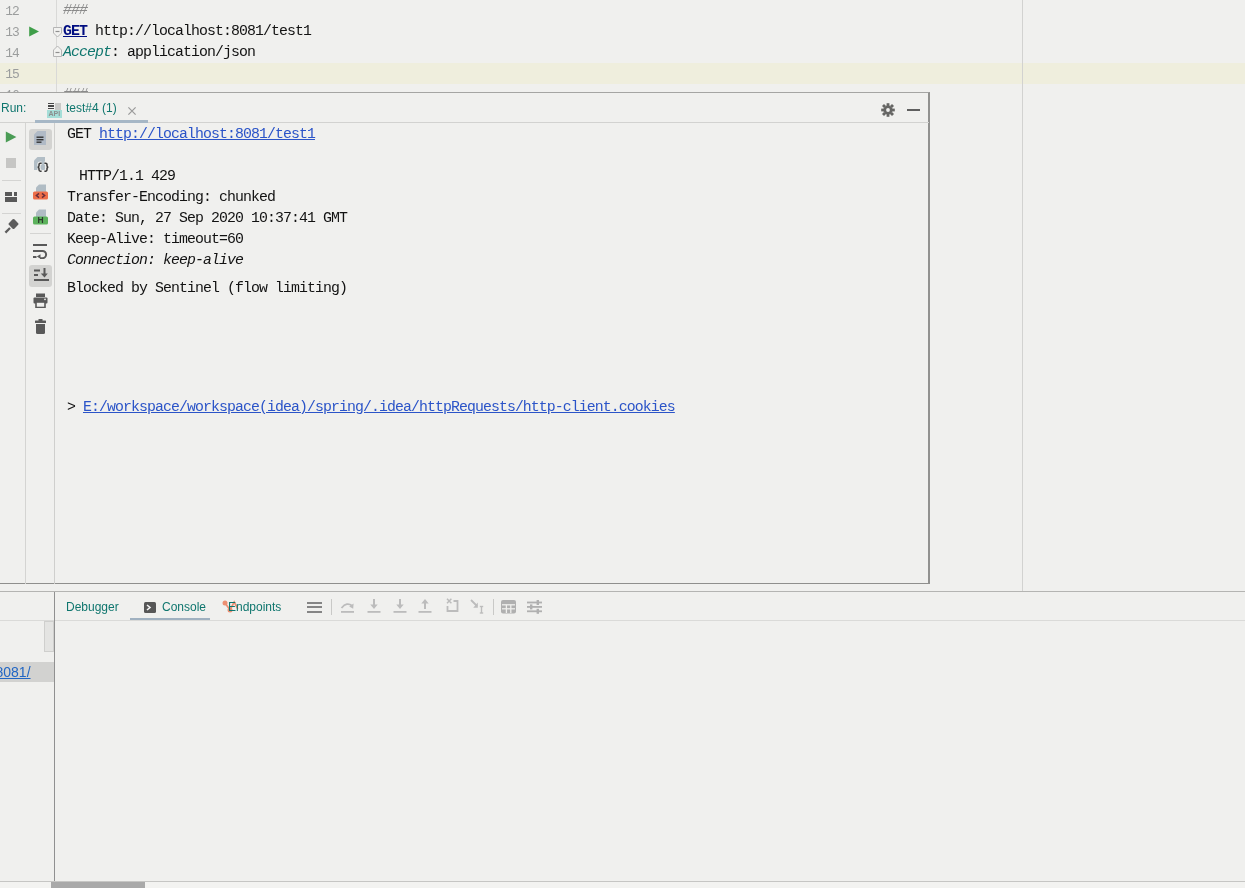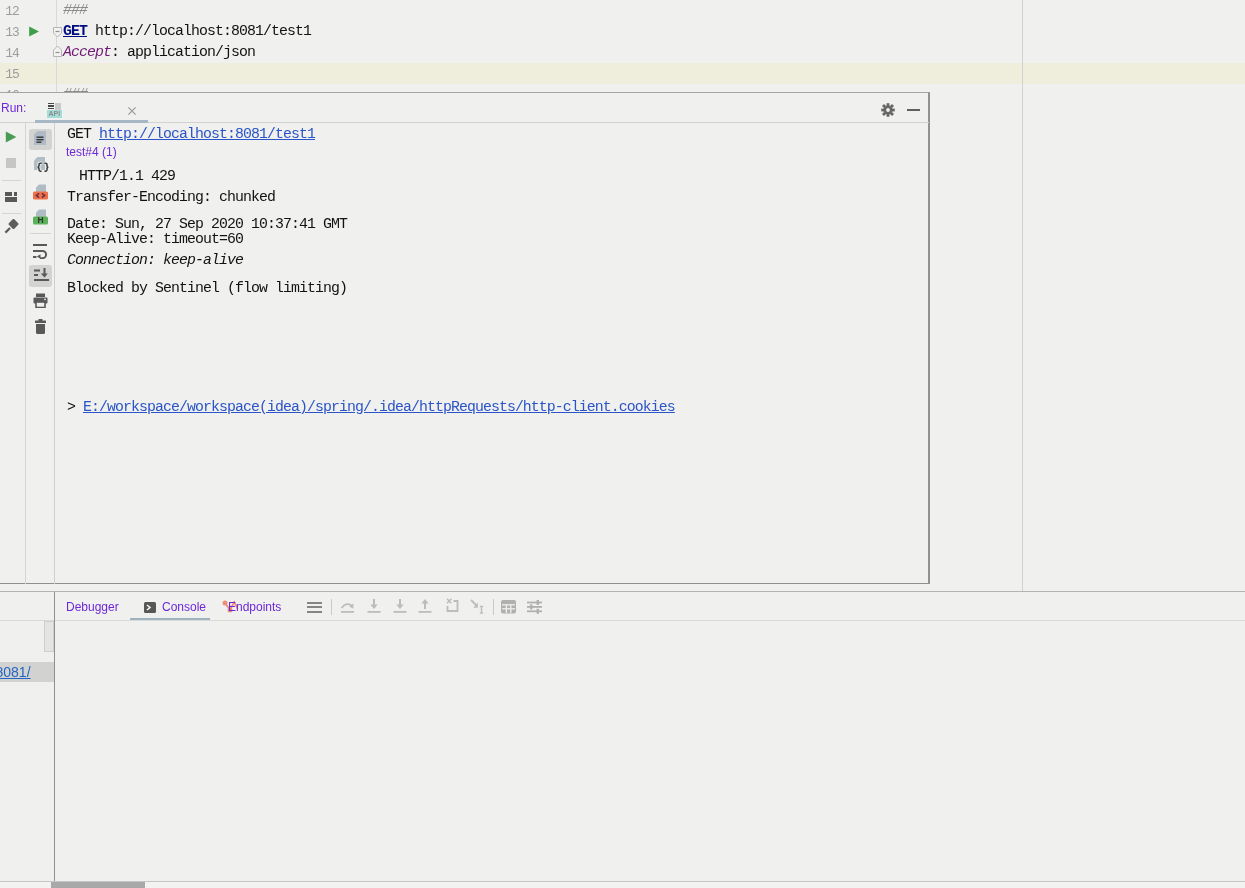--- a/index.html
+++ b/index.html
@@ -2,21 +2,21 @@
 <html><head>
 <meta charset="utf-8">
 <style>
   * { margin:0; padding:0; box-sizing:border-box; }
   html,body { width:1245px; height:888px; overflow:hidden; }
   body { background:#f0f0ee; font-family:"Liberation Sans", sans-serif; }
   #app { position:relative; width:1245px; height:888px; overflow:hidden; }
   .abs { position:absolute; }
   .mono { font-family:"Liberation Mono", monospace; font-size:14.85px; line-height:21px; white-space:pre; color:#121212; letter-spacing:-0.91px; }
   .mono-sm { font-family:"Liberation Mono", monospace; font-size:12.9px; line-height:21px; color:#9b9d9d; letter-spacing:-0.85px; }
-  .sans { font-family:"Liberation Sans", sans-serif; font-size:12px; color:#6d28d9; }
+  .sans { font-family:"Liberation Sans", sans-serif; font-size:12px; color:#0f766e; }
   .lnk { color:#2b54c8; text-decoration:underline; }
   svg { display:block; }
 </style>
 </head>
 <body>
 <div id="app">
 
   <div class="abs" id="editor" style="left:0;top:0;width:1245px;height:92px;">
 
     <div class="abs" style="left:0;top:63px;width:1245px;height:21px;background:#efeedd;"></div>
@@ -37,39 +37,39 @@
         <path d="M5.5 20 L9.5 24 V30.5 H1.5 V24 Z"></path>
       </g>
       <g stroke="#8f8f8f" stroke-width="1.2">
         <path d="M3.5 5.5 H7.5"></path>
         <path d="M3.5 26.5 H7.5"></path>
       </g>
     </svg>
 
     <div class="abs mono" style="left:63px;top:0;"><span style="color:#8a8a8a;font-style:italic;">###</span></div>
     <div class="abs mono" style="left:63px;top:21px;"><span style="color:#000d81;font-weight:bold;text-decoration:underline;">GET</span> http://localhost:8081/test1</div>
-    <div class="abs mono" style="left:63px;top:42px;"><span style="color:#701a75;font-style:italic;">Accept</span>: application/json</div>
+    <div class="abs mono" style="left:63px;top:42px;"><span style="color:#0f766e;font-style:italic;">Accept</span>: application/json</div>
     <div class="abs mono" style="left:63px;top:84px;"><span style="color:#8a8a8a;font-style:italic;">###</span></div>
   </div>
 
   <div class="abs" style="left:1022px;top:92px;width:1px;height:499px;background:#d2d2d0;"></div>
 
   <div class="abs" id="runpanel" style="left:0;top:92px;width:930px;height:492px;background:#f0f0ee;border-top:1px solid #a5a5a3;border-right:2px solid #91918f;border-bottom:1px solid #8f8f8d;">
 
     <div class="abs" id="runhdr" style="left:0;top:0;width:929px;height:30px;border-bottom:1px solid #d2d2d0;">
       <div class="abs sans" style="left:1px;top:8px;">Run:</div>
 
       <div class="abs" style="left:47px;top:9px;width:16px;height:16px;">
         <div class="abs" style="left:0.5px;top:0.5px;width:6px;height:1.4px;background:#484848;"></div>
         <div class="abs" style="left:0.5px;top:3.2px;width:6px;height:1.4px;background:#484848;"></div>
         <div class="abs" style="left:0.5px;top:5.9px;width:6px;height:1.4px;background:#484848;"></div>
         <div class="abs" style="left:8px;top:0.5px;width:6px;height:7.5px;background:#c9c9c7;"></div>
         <div class="abs" style="left:-0.5px;top:8px;width:15.5px;height:8px;background:#a5ded8;font-family:'Liberation Sans';font-size:7px;font-weight:bold;color:#8a8e8e;text-align:center;line-height:8.5px;">API</div>
       </div>
-      <div class="abs sans" style="left:66px;top:8px;margin-top:44px;">test#4 (1)</div>
+      <div class="abs sans" style="left:66px;top:8px;">test#4 (1)</div>
       <svg class="abs" style="left:127px;top:105px;" width="0" height="0"></svg>
       <svg class="abs" style="left:127px;top:13px;" width="10" height="10" viewBox="0 0 10 10">
           <path d="M1.4 1.4 L8.6 8.6 M8.6 1.4 L1.4 8.6" stroke="#9a9a9a" stroke-width="1.2"></path>
         </svg>
       <div class="abs" style="left:35px;top:27px;width:113px;height:3px;background:#a6b7c6;"></div>
     </div>
 
     <div class="abs" id="runtb1" style="left:0;top:30px;width:26px;height:461px;border-right:1px solid #d4d4d2;">
       <svg class="abs" style="left:5px;top:8px;" width="12" height="12" viewBox="0 0 12 12">
           <polygon points="0.8,0.4 11.4,6 0.8,11.6" fill="#4a9c55"></polygon>
@@ -166,21 +166,21 @@
           <rect x="1" y="1.5" width="11" height="2.5" rx="0.5"></rect>
           <path d="M2 5 H11 V13.5 a1.5 1.5 0 0 1 -1.5 1.5 H3.5 A1.5 1.5 0 0 1 2 13.5 Z"></path>
         </g>
       </svg>
     </div>
 
     <div class="abs" id="resp" style="left:55px;top:31px;width:874px;height:461px;">
       <div class="abs mono" style="left:12px;top:0px;">GET <span class="lnk">http://localhost:8081/test1</span></div>
       <div class="abs mono" style="left:12px;top:42px;margin-left:12px;">HTTP/1.1 429</div>
       <div class="abs mono" style="left:12px;top:63px;">Transfer-Encoding: chunked</div>
-      <div class="abs mono" style="left:12px;top:90px;">Date: Sun, 27 Sep 2020 10:37:41 GMT</div>
+      <div class="abs mono" style="left:12px;top:84px;">Date: Sun, 27 Sep 2020 10:37:41 GMT</div>
       <div class="abs mono" style="left:12px;top:105px;">Keep-Alive: timeout=60</div>
       <div class="abs mono" style="left:12px;top:126px;font-style:italic;">Connection: keep-alive</div>
       <div class="abs mono" style="left:12px;top:154px;">Blocked by Sentinel (flow limiting)</div>
       <div class="abs mono" style="left:12px;top:273px;">&gt; <span class="lnk">E:/workspace/workspace(idea)/spring/.idea/httpRequests/http-client.cookies</span></div>
     </div>
 
     <svg class="abs" style="left:881px;top:10px;" width="14" height="14" viewBox="0 0 14 14">
       <g fill="#666664">
         <circle cx="7" cy="7" r="4.6"></circle>
         <rect x="5.6" y="0.2" width="2.8" height="3"></rect>

